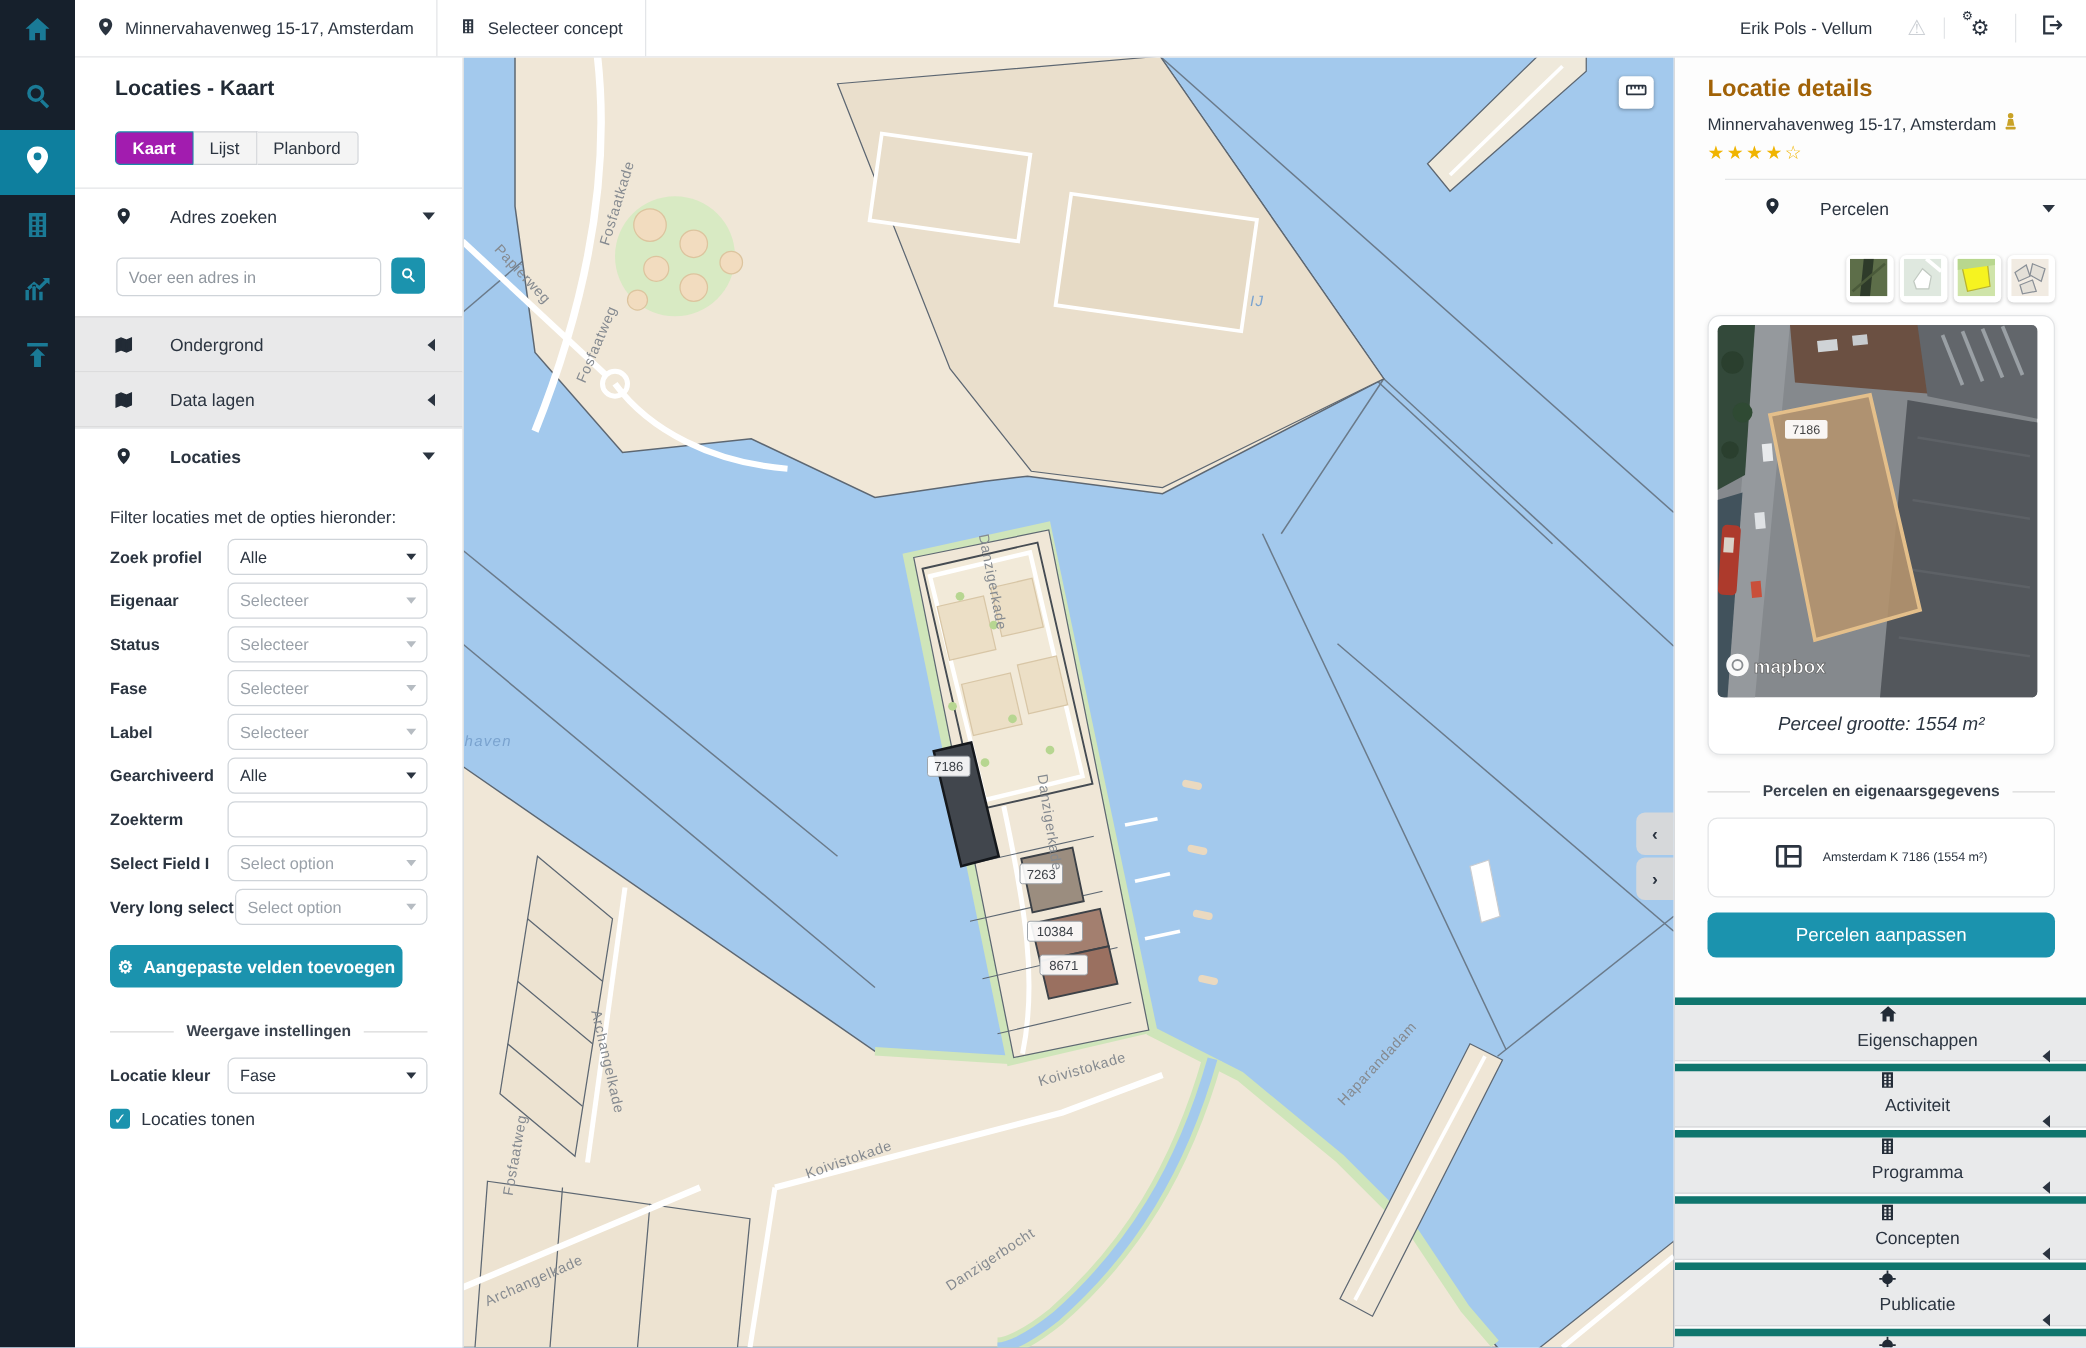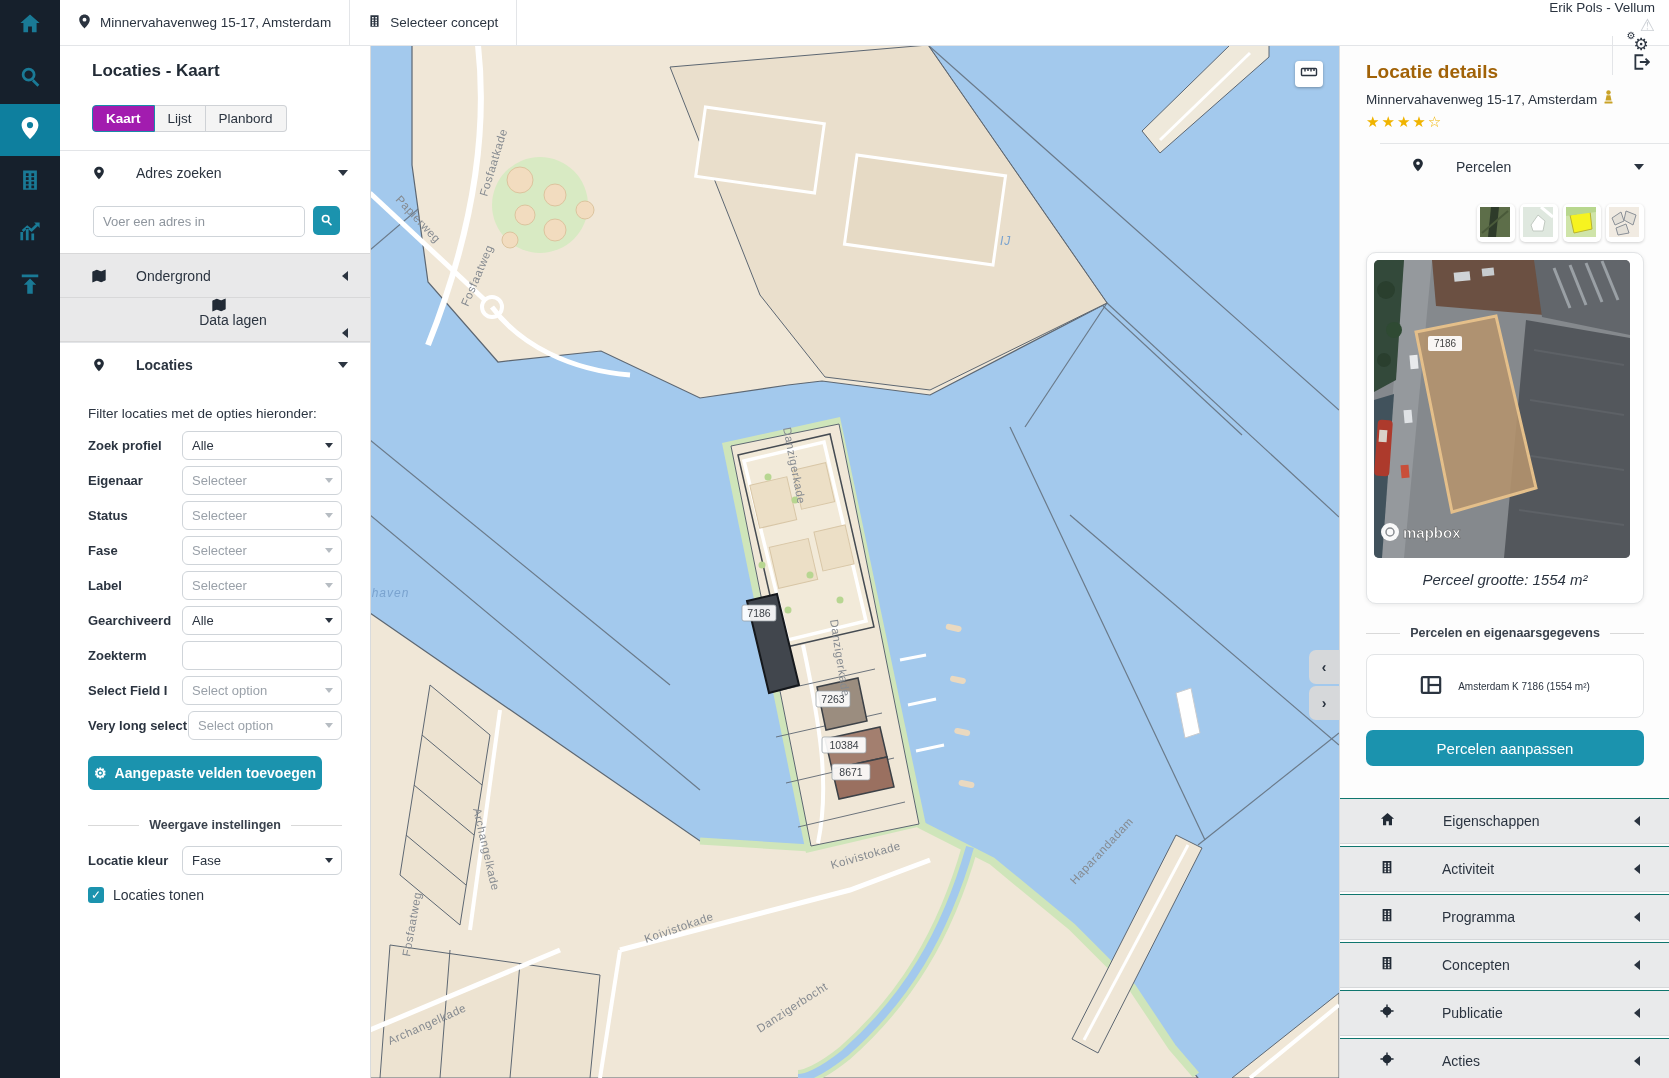--- a/index.html
+++ b/index.html
@@ -11,21 +11,21 @@
   #map{position:absolute;left:370px;top:45px;width:969px;height:1033px;background:#a3c9ed;z-index:1;}
   #right-panel{position:absolute;left:1339px;top:45px;width:330px;height:1033px;background:#fdfdfd;border-left:1px solid #d9dbdd;overflow:hidden;z-index:10;}
   
   .nav-item{width:60px;height:52px;display:flex;align-items:center;justify-content:center;cursor:pointer;}
   .nav-item svg{fill:#1a7a96;}
   .nav-item.active{background:#0e7f9e;}
   .nav-item.active svg{fill:#ffffff;}
   
   .tb-tab{display:flex;align-items:center;gap:9px;padding:0 18px;border-right:1px solid #e3e5e8;font-size:13.5px;cursor:pointer;white-space:nowrap;}
   .tb-tab svg{fill:#2b3440;}
-  .tb-right{margin-left:auto;display:flex;align-items:flex-end;flex-direction:column;}
+  .tb-right{margin-left:auto;display:flex;align-items:center;}
   .tb-user{display:flex;align-items:center;font-size:13.5px;padding:0 14px;}
   .tb-warn{display:flex;align-items:center;padding:0 14px;color:#ccd0d5;font-size:17px;}
   .tb-btn{display:flex;align-items:center;justify-content:center;width:56px;border-left:1px solid #e3e5e8;cursor:pointer;}
   .gears{font-size:17px;line-height:1;position:relative;}
   .gears .g2{position:absolute;font-size:10px;left:-7px;top:-5px;}
   
   .lp-head{padding:16px 32px 0 32px;}
   .lp-title{font-size:17px;font-weight:bold;color:#222b36;}
   .lp-tabs{display:flex;margin:24px 0 18px 0;}
   .lp-tab{font-size:13.5px;padding:5px 13px;background:#f4f4f4;border:1px solid #cfd2d6;border-left:none;color:#2b3440;cursor:pointer;}
@@ -77,21 +77,21 @@
   .rp-sec .sec-label{margin-left:32px;font-size:14px;}
   .thumbs{display:flex;gap:5px;justify-content:flex-end;margin:14px 26px 0 26px;}
   .thumb{width:38px;height:38px;background:#fff;border-radius:5px;box-shadow:0 1px 3px rgba(0,0,0,.18);padding:3px;box-sizing:border-box;cursor:pointer;}
   .sat-card{margin:10px 26px 0 26px;background:#fff;border:1px solid #e2e4e6;border-radius:10px;box-shadow:0 1px 4px rgba(0,0,0,.08);padding:7px 7px 0 7px;}
   .sat-img{border-radius:5px;overflow:hidden;display:block;}
   .sat-caption{text-align:center;font-size:15px;font-style:italic;padding:13px 0 15px 0;}
   .parcel-card{margin:14px 26px 0 26px;height:62px;background:#fff;border:1px solid #e2e4e6;border-radius:8px;display:flex;align-items:center;justify-content:center;gap:16px;font-size:10px;cursor:pointer;}
   .parcel-card svg{fill:none;stroke:#2b3440;}
   .rp-btn{display:block;width:278px;margin:12px 26px 0 26px;height:36px;background:#1b93ae;color:#fff;border:none;border-radius:7px;font-size:15px;cursor:pointer;font-family:"Liberation Sans",sans-serif;}
   .accordion{margin-top:32px;display:flex;flex-direction:column;gap:2px;}
-  .acc-row{display:flex;align-items:center;height:44px;background:#e9eaeb;border-top:1px solid #0f766e;border-bottom:1px solid #d6d8da;padding:0 30px 0 40px;cursor:pointer;}
+  .acc-row{display:flex;align-items:center;height:44px;background:#e9eaeb;border-top:6px solid #0f766e;border-bottom:1px solid #d6d8da;padding:0 30px 0 40px;cursor:pointer;flex-direction:column;}
   .acc-row svg{fill:#222b36;}
   .acc-row .acc-label{margin-left:48px;font-size:14px;}
 </style>
 </head>
 <body>
 
 <div id="nav-rail">
   <div class="nav-item">
       <span><svg width="22" height="22" viewBox="0 0 16 16">
           <path d="M8 1 L15 7.2 H12.8 V14 H9.4 V9.8 H6.6 V14 H3.2 V7.2 H1 Z"></path>
@@ -180,21 +180,21 @@
   </div>
   <div class="sec gray">
     <span class="sec-icon">
         <svg width="14" height="14" viewBox="0 0 16 16">
           <path d="M1 3.5 5.5 1.5 10.5 3.5 15 1.5 V12.5 L10.5 14.5 5.5 12.5 1 14.5 Z M5.5 3.7 V10.6 M10.5 5.5 V12.4" stroke="#222b36" stroke-width="1.2" fill="#222b36" fill-rule="evenodd"></path>
         </svg>
       </span>
     <span class="sec-label">Ondergrond</span>
     <span class="caret-left"></span>
   </div>
-  <div class="sec gray" style="border-top:none;flex-direction:column;">
+  <div class="sec gray" style="border-top:none;">
     <span class="sec-icon">
         <svg width="14" height="14" viewBox="0 0 16 16">
           <path d="M1 3.5 5.5 1.5 10.5 3.5 15 1.5 V12.5 L10.5 14.5 5.5 12.5 1 14.5 Z M5.5 3.7 V10.6 M10.5 5.5 V12.4" stroke="#222b36" stroke-width="1.2" fill="#222b36" fill-rule="evenodd"></path>
         </svg>
       </span>
     <span class="sec-label">Data lagen</span>
     <span class="caret-left"></span>
   </div>
   <div class="sec bold">
     <span class="sec-icon">

